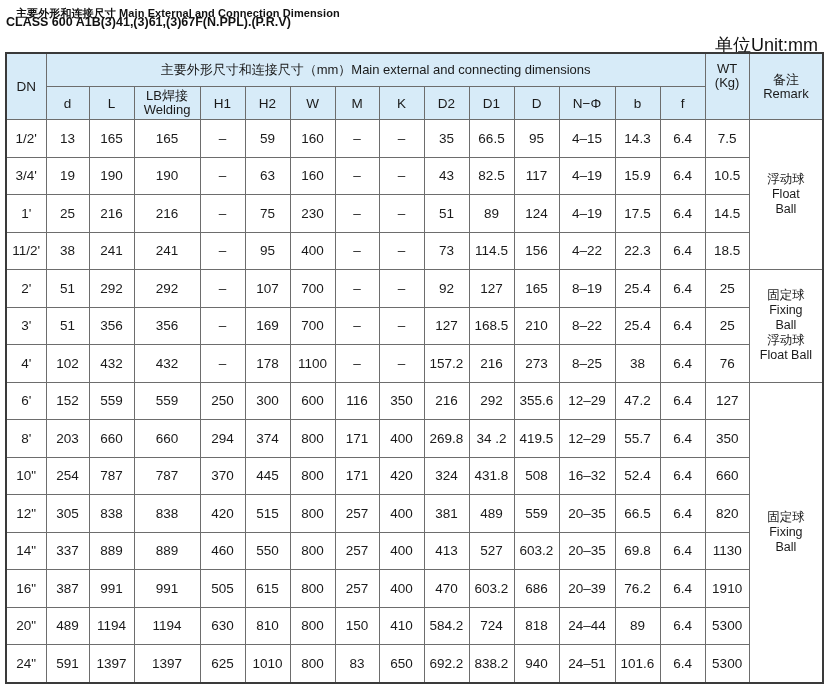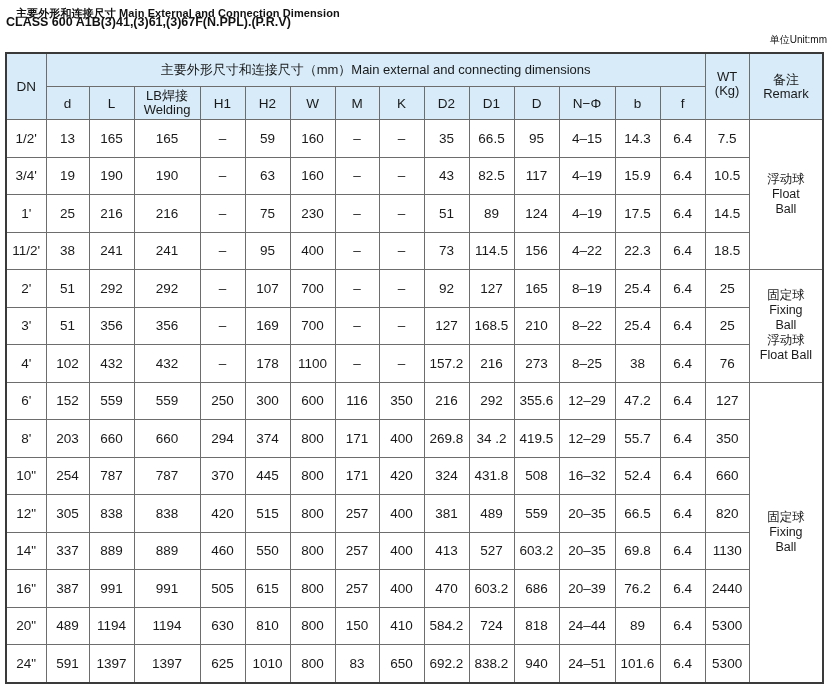--- a/index.html
+++ b/index.html
@@ -1,19 +1,19 @@
 <!DOCTYPE html>
 <html><head>
 <meta charset="utf-8">
 <style>
   html, body { margin: 0; padding: 0; background: #ffffff; }
   body { width: 832px; height: 687px; position: relative; overflow: hidden; font-family: "Liberation Sans", "DejaVu Sans", sans-serif; color: #1a1a1a; }
   .title { position: absolute; left: 16px; top: 6px; font-size: 11px; font-weight: bold; letter-spacing: 0.1px; color: #111; white-space: nowrap; }
   .subtitle { position: absolute; left: 6px; top: 15px; font-size: 12.5px; font-weight: bold; color: #111; white-space: nowrap; }
-  .unit { position: absolute; right: 5px; top: 33px; font-size: 10px; color: #111; white-space: nowrap; }
+  .unit { position: absolute; right: 14px; top: 33px; font-size: 18px; color: #111; white-space: nowrap; }
   table.spec { position: absolute; left: 5px; top: 52px; border-collapse: collapse; table-layout: fixed; width: 817px; border: 2px solid #3a3a3a; }
   table.spec th, table.spec td { border: 1px solid #6d6d6d; text-align: center; vertical-align: middle; padding: 0; font-size: 13.5px; font-weight: normal; overflow: hidden; white-space: nowrap; }
   table.spec th { background: #d7ebf8; color: #1a1a1a; }
   table.spec thead tr.h1 th { height: 32px; }
   table.spec thead tr.h2 th { height: 32px; }
   table.spec th.group { font-size: 13px; margin-top: 6px; }
   table.spec th.two-line { line-height: 14px; font-size: 13px; }
   table.spec tbody td { height: 36.5px; background: #ffffff; }
   table.spec td.remark { font-size: 12.5px; line-height: 15px; white-space: normal; padding: 0 4px; }
   .rm-line { display: block; }
@@ -42,21 +42,21 @@
     <col style="width:56px">
       <col style="width:45px">
       <col style="width:45px">
       <col style="width:44px">
     <col style="width:74px">
   </colgroup>
   <thead>
     <tr class="h1">
       <th rowspan="2">DN</th>
       <th colspan="14" class="group">主要外形尺寸和连接尺寸（mm）Main external and connecting dimensions</th>
-      <th rowspan="2" class="two-line" style="vertical-align:top;padding-top:16px;">
+      <th rowspan="2" class="two-line" style="vertical-align:top;padding-top:8px;">
         <span class="rm-line">WT</span>
         <span class="rm-line">(Kg)</span>
       </th>
       <th rowspan="2" class="two-line">
         <span class="rm-line">备注</span>
         <span class="rm-line">Remark</span>
       </th>
     </tr>
     <tr class="h2">
       <th>d</th>
@@ -321,21 +321,21 @@
         <td>615</td>
         <td>800</td>
         <td>257</td>
         <td>400</td>
         <td>470</td>
         <td>603.2</td>
         <td>686</td>
         <td>20–39</td>
         <td>76.2</td>
         <td>6.4</td>
-        <td>2440</td>
+        <td>1910</td>
       </tr>
       <tr>
         <td>20"</td>
         <td>489</td>
         <td>1194</td>
         <td>1194</td>
         <td>630</td>
         <td>810</td>
         <td>800</td>
         <td>150</td>

